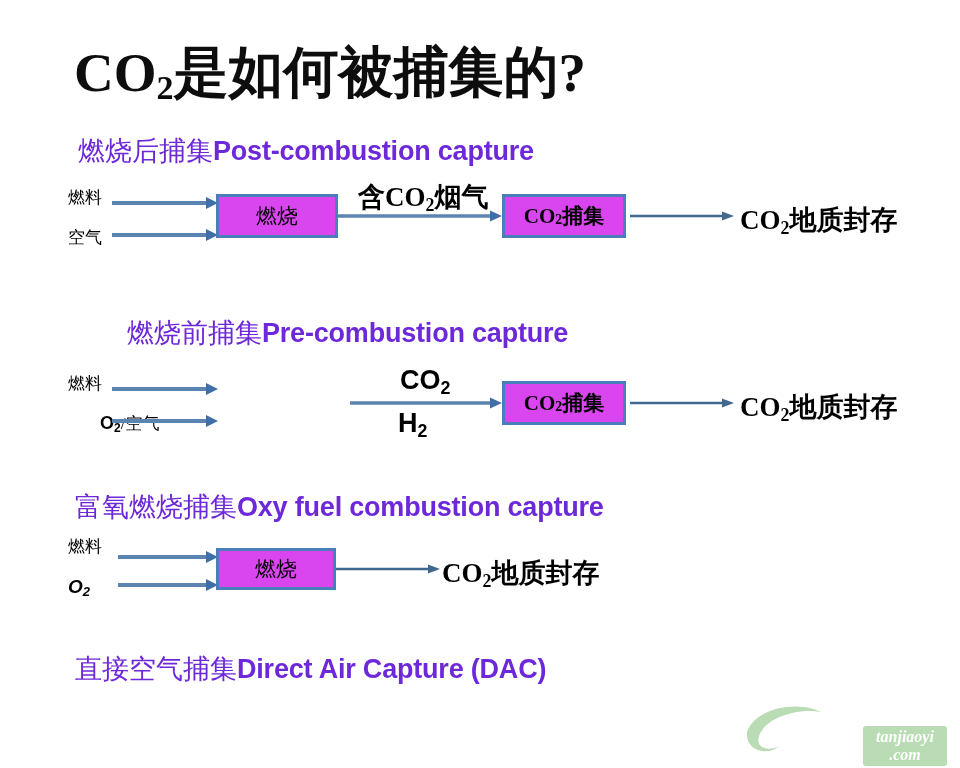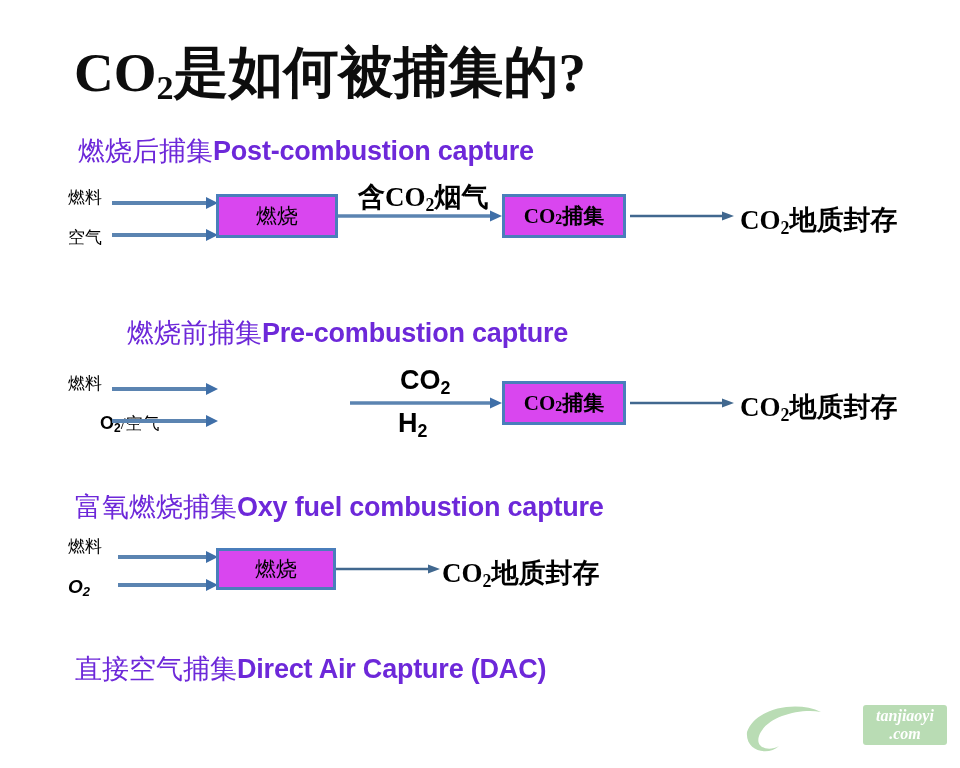--- a/index.html
+++ b/index.html
@@ -128,21 +128,21 @@
   .wm-swoosh {
     position: absolute;
     left: 0px;
     top: 0px;
     width: 150px;
     height: 58px;
   }
   .wm-badge {
     position: absolute;
     left: 128px;
-    top: 3px;
+    top: 24px;
     width: 84px;
     height: 40px;
     background: #b9dcb4;
     border-radius: 3px;
   }
   .wm-badge-t1, .wm-badge-t2 {
     position: absolute;
     left: 0;
     width: 84px;
     text-align: center;

